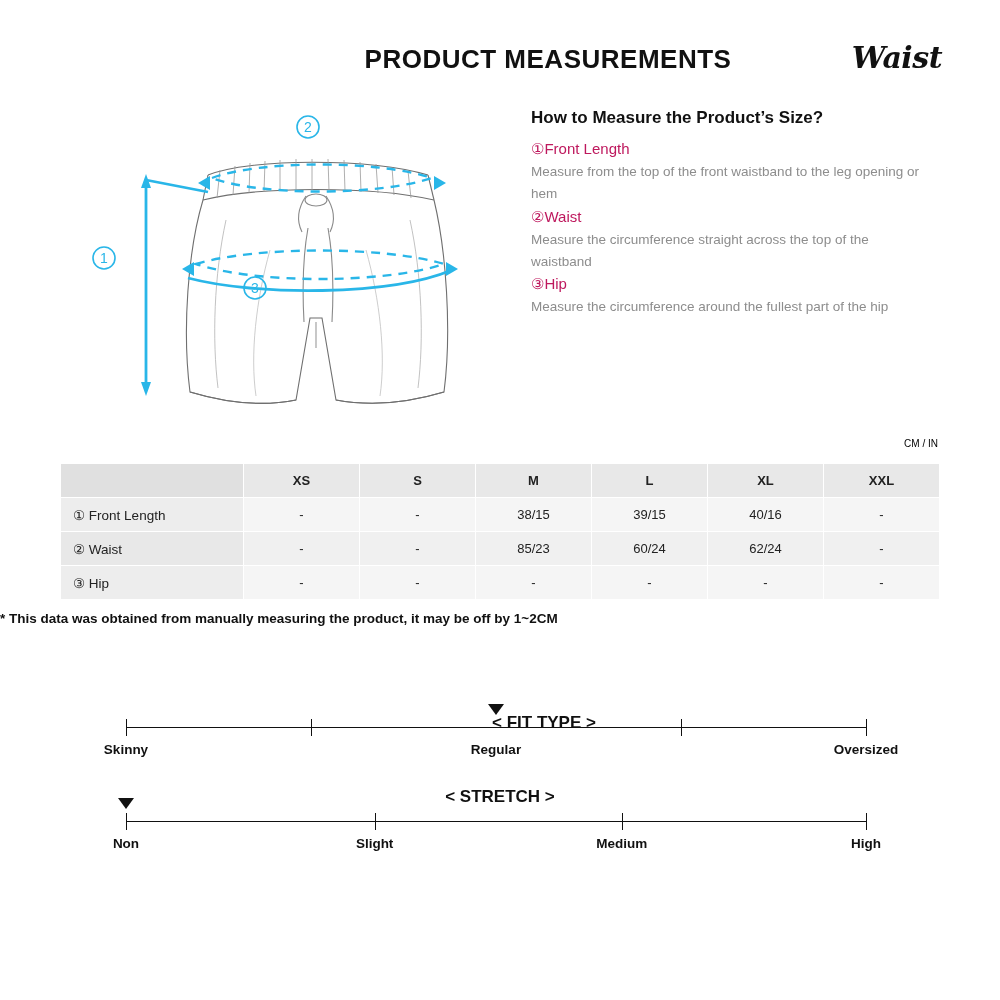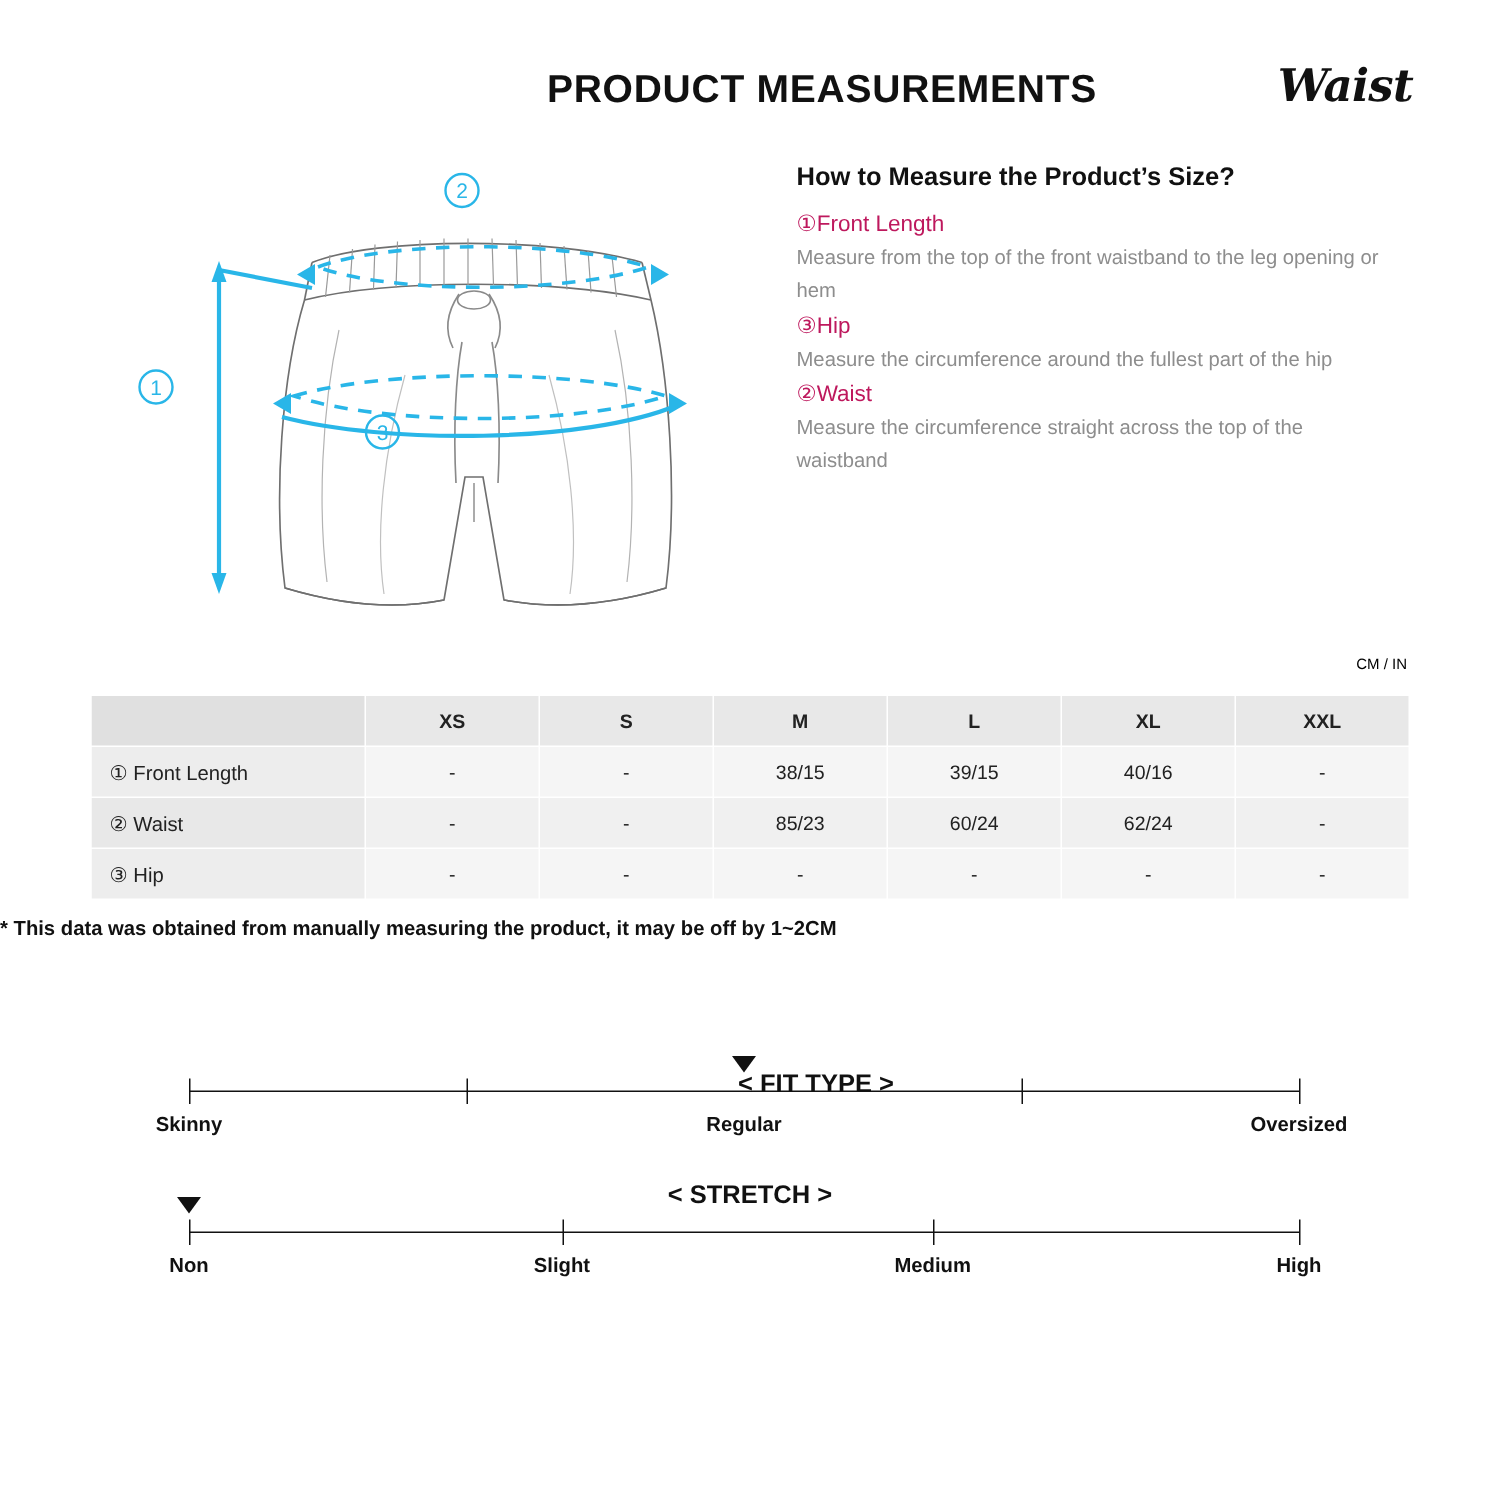--- a/index.html
+++ b/index.html
@@ -279,27 +279,27 @@
 
 <div class="howto">
   <h2>How to Measure the Product’s Size?</h2>
 
   <div>
     <div class="item-title">①Front Length</div>
     <p class="item-desc">Measure from the top of the front waistband to the leg opening or hem</p>
   </div>
 
   <div>
+    <div class="item-title">②Waist</div>
+    <p class="item-desc">Measure the circumference straight across the top of the waistband</p>
+  </div>
+
+  <div>
     <div class="item-title">③Hip</div>
     <p class="item-desc">Measure the circumference around the fullest part of the hip</p>
-  </div>
-
-  <div>
-    <div class="item-title">②Waist</div>
-    <p class="item-desc">Measure the circumference straight across the top of the waistband</p>
   </div>
 </div>
 
 <div class="units">CM / IN</div>
 
 <table class="size-table">
   <thead>
     <tr>
       <th class="col-label"></th>
       <th>XS</th>

